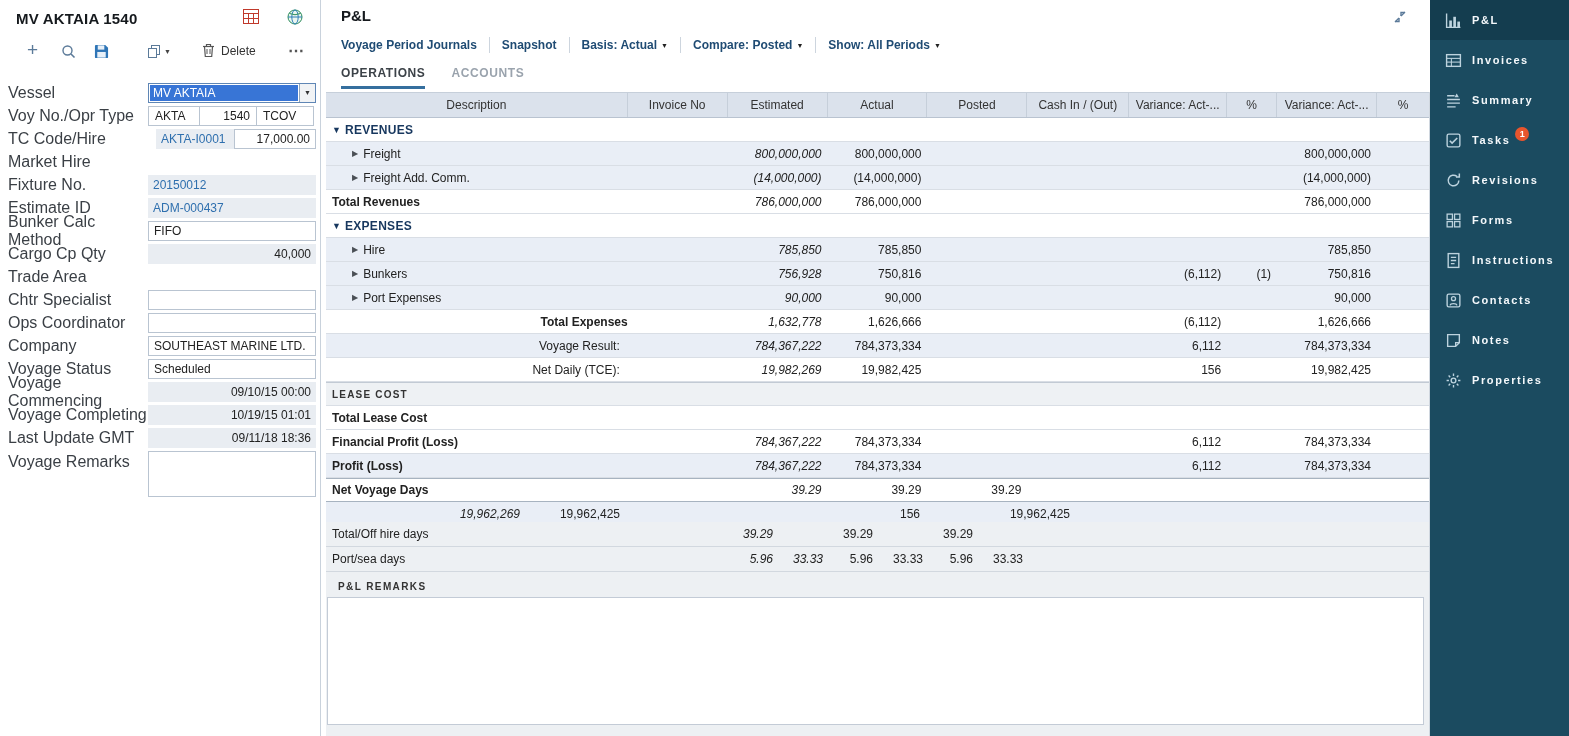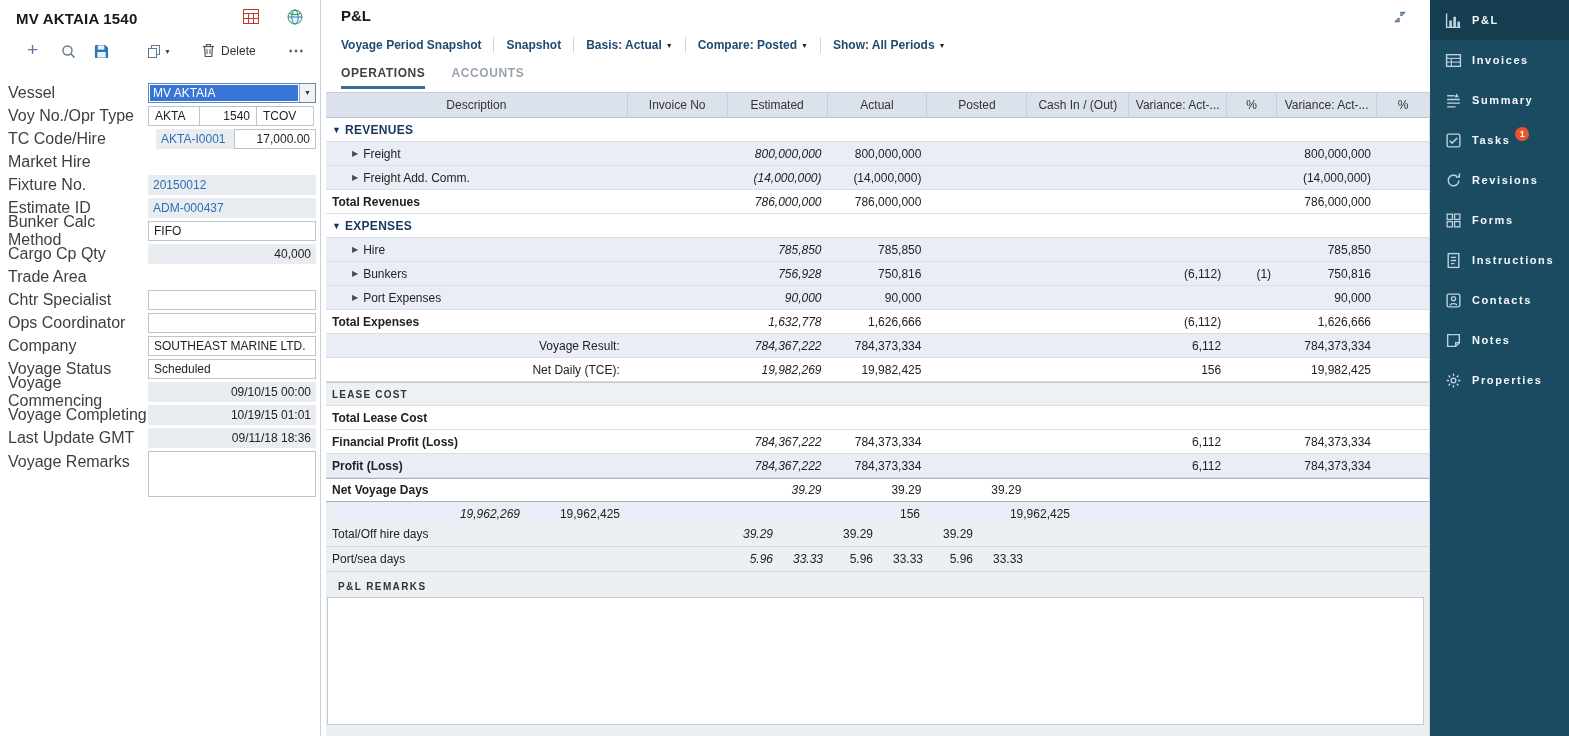--- a/index.html
+++ b/index.html
@@ -252,21 +252,21 @@
 <div class="main">
   <span class="m-title">P&amp;L</span>
   <span class="m-collapse">
     <svg width="16" height="16" viewBox="0 0 16 16">
         <path d="M3 13L7 9M13 3L9 7" stroke="#5b7a99" stroke-width="1.4" fill="none"></path>
         <path d="M7 9v3.5H3.5M9 7V3.5h3.5" fill="none" stroke="#5b7a99" stroke-width="1.4"></path>
       </svg>
   </span>
   <div class="m-actions" id="pl-actions">
       <div class="m-action">
-        <span>Voyage Period Snapshot</span>
+        <span>Voyage Period Journals</span>
       </div>
       <div class="m-action">
         <span>Snapshot</span>
       </div>
       <div class="m-action">
         <span>Basis: Actual</span>
         <span class="caret">▼</span>
       </div>
       <div class="m-action">
         <span>Compare: Posted</span>
@@ -408,21 +408,21 @@
           <div class="tc num est" style="width: 100px;">90,000</div>
           <div class="tc num" style="width: 100px;">90,000</div>
           <div class="tc num" style="width: 100px;"></div>
           <div class="tc num" style="width: 102px;"></div>
           <div class="tc num" style="width: 98px;"></div>
           <div class="tc num" style="width: 50px;"></div>
           <div class="tc num" style="width: 100px;">90,000</div>
           <div class="tc num" style="width: 52px;"></div>
         </div>
         <div class="trow total">
-          <div class="tc desc" style="width: 302px;">
+          <div class="tc desc" style="width: 302px; justify-content: flex-end;">
             <span class="bold-label">Total Expenses</span>
           </div>
           <div class="tc num" style="width: 100px;"></div>
           <div class="tc num est" style="width: 100px;">1,632,778</div>
           <div class="tc num" style="width: 100px;">1,626,666</div>
           <div class="tc num" style="width: 100px;"></div>
           <div class="tc num" style="width: 102px;"></div>
           <div class="tc num" style="width: 98px;">(6,112)</div>
           <div class="tc num" style="width: 50px;"></div>
           <div class="tc num" style="width: 100px;">1,626,666</div>

